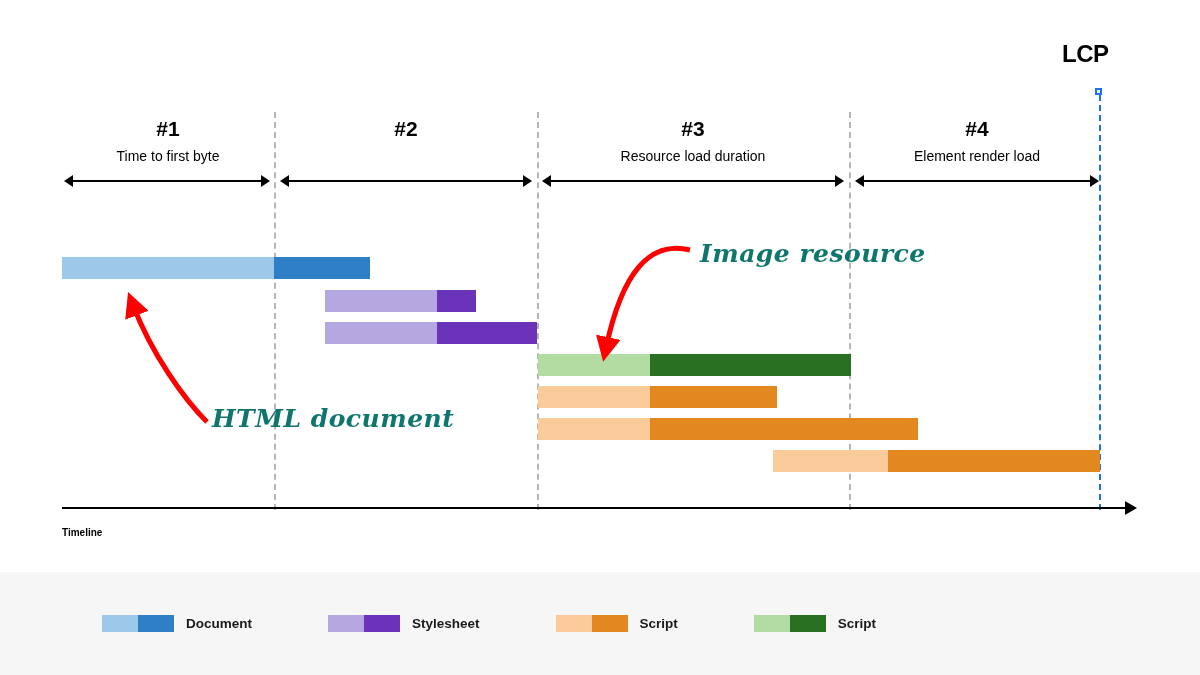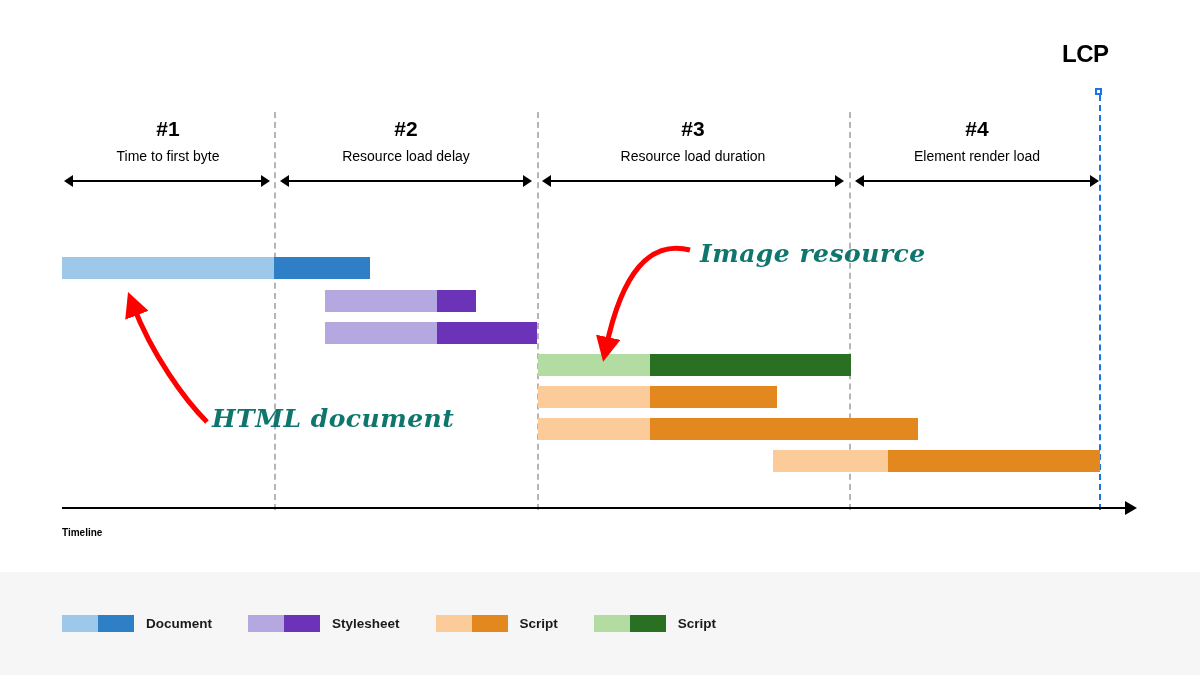--- a/index.html
+++ b/index.html
@@ -179,20 +179,21 @@
     position: absolute;
     left: 62px;
     top: 615px;
     display: flex;
     align-items: center;
   }
   .legend-item {
     display: flex;
     align-items: center;
     margin-right: 36px;
+    margin-left: 40px;
   }
   .legend-swatch {
     display: flex;
     width: 72px;
     height: 17px;
     margin-right: 12px;
   }
   .legend-swatch span {
     width: 50%;
     height: 100%;
@@ -215,21 +216,20 @@
   <div class="divider" style="left:274px"></div>
   <div class="divider" style="left:537px"></div>
   <div class="divider" style="left:849px"></div>
 
   <div class="phase" style="left:62px; top:118px; width:212px">
     <div class="phase-num">#1</div>
     <div class="phase-name">Time to first byte</div>
   </div>
   <div class="phase" style="left:280px; top:118px; width:252px">
     <div class="phase-num">#2</div>
-    <div class="phase-name">Resource load delay</div>
   </div>
   <div class="phase" style="left:542px; top:118px; width:302px">
     <div class="phase-num">#3</div>
     <div class="phase-name">Resource load duration</div>
   </div>
   <div class="phase" style="left:855px; top:118px; width:244px">
     <div class="phase-num">#4</div>
     <div class="phase-name">Element render load</div>
   </div>
 

